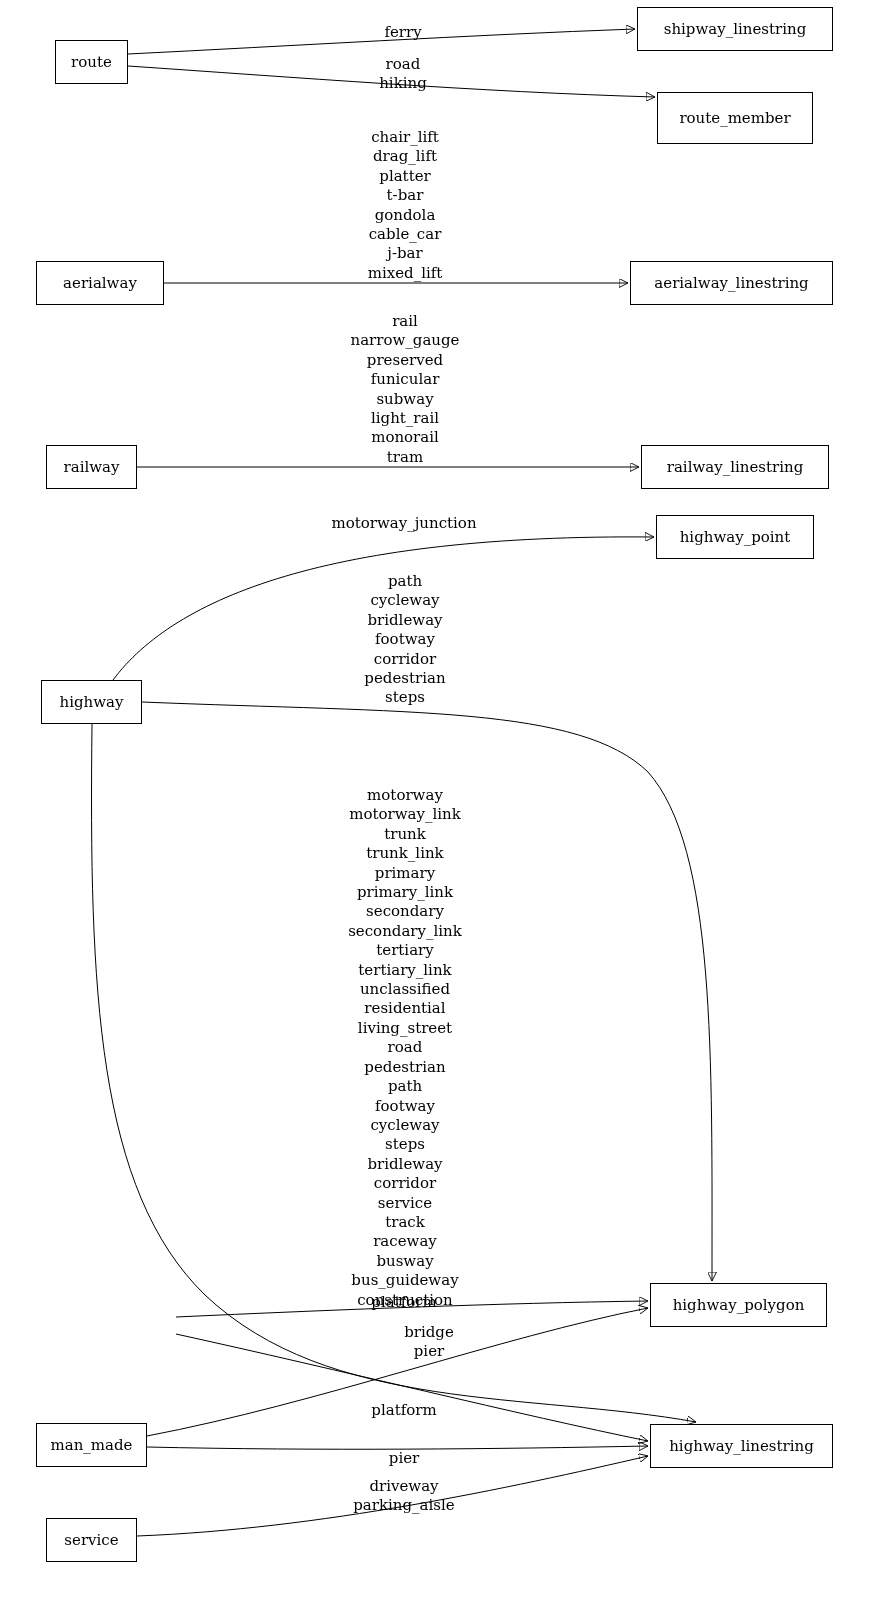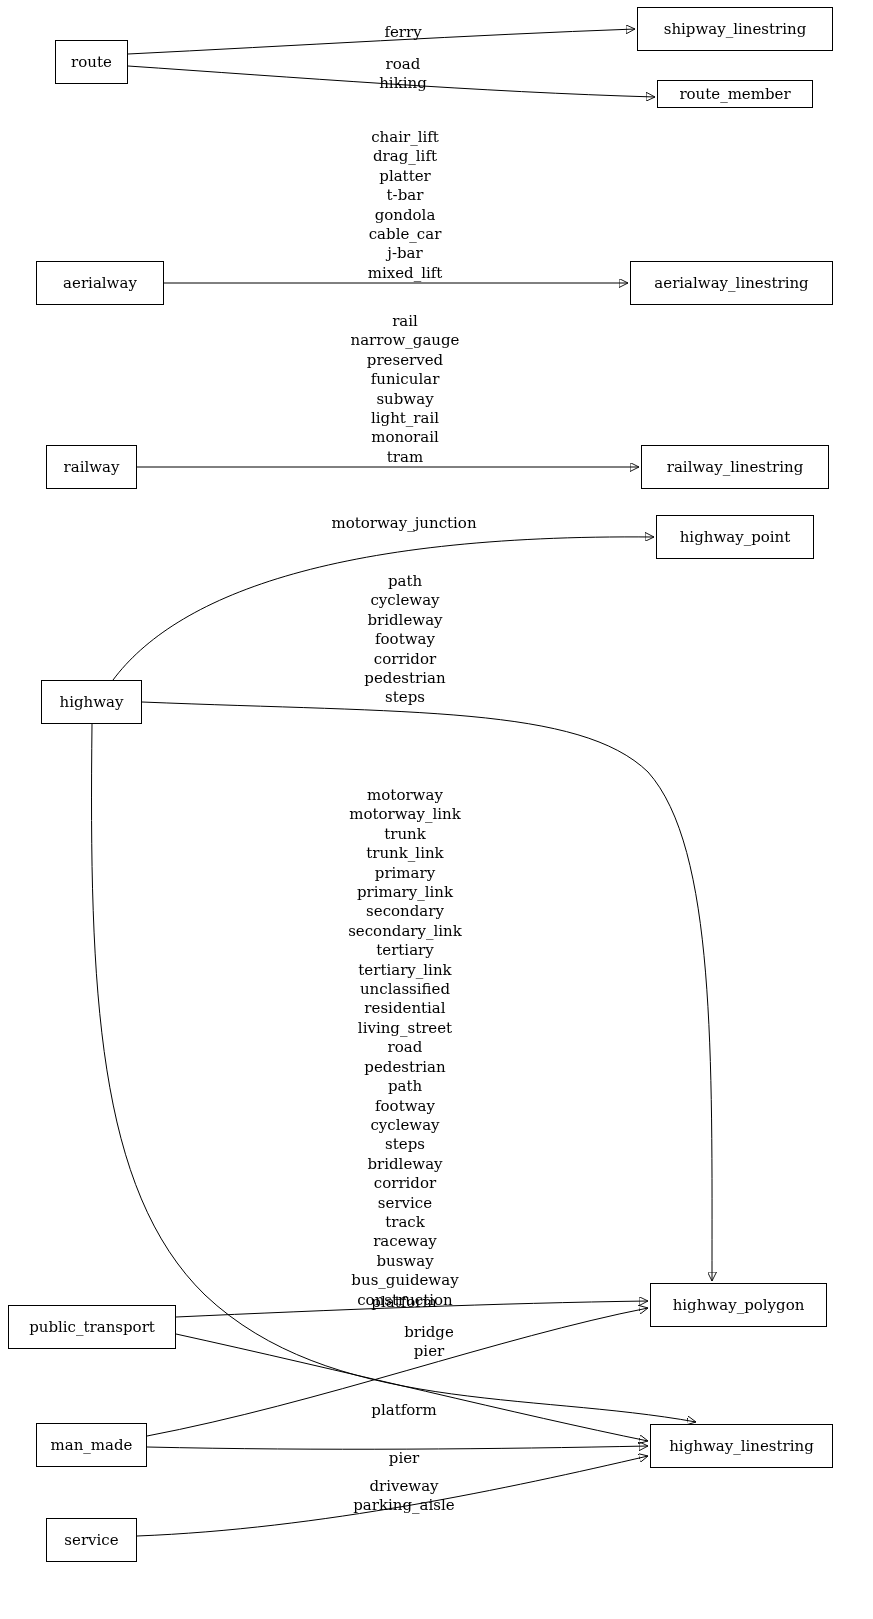--- a/index.html
+++ b/index.html
@@ -126,21 +126,21 @@
   <div class="edge-label" style="left:404px; top:1449px;">pier</div>
   <div class="edge-label" style="left:404px; top:1477px;">driveway
 parking_aisle</div>
 
   <div class="node" style="left:55px; top:40px; width:73px; height:44px;">
     <span>route</span>
   </div>
   <div class="node" style="left:637px; top:7px; width:196px; height:44px;">
     <span>shipway_linestring</span>
   </div>
-  <div class="node" style="left:657px; top:80px; width:156px; height:28px;">
+  <div class="node" style="left:657px; top:92px; width:156px; height:52px;">
     <span>route_member</span>
   </div>
   <div class="node" style="left:36px; top:261px; width:128px; height:44px;">
     <span>aerialway</span>
   </div>
   <div class="node" style="left:630px; top:261px; width:203px; height:44px;">
     <span>aerialway_linestring</span>
   </div>
   <div class="node" style="left:46px; top:445px; width:91px; height:44px;">
     <span>railway</span>
@@ -153,23 +153,20 @@
   </div>
   <div class="node" style="left:656px; top:515px; width:158px; height:44px;">
     <span>highway_point</span>
   </div>
   <div class="node" style="left:650px; top:1283px; width:177px; height:44px;">
     <span>highway_polygon</span>
   </div>
   <div class="node" style="left:650px; top:1424px; width:183px; height:44px;">
     <span>highway_linestring</span>
   </div>
-  <div class="node" style="left:8px; top:1305px; width:168px; height:44px;">
-    <span>public_transport</span>
-  </div>
   <div class="node" style="left:36px; top:1423px; width:111px; height:44px;">
     <span>man_made</span>
   </div>
   <div class="node" style="left:46px; top:1518px; width:91px; height:44px;">
     <span>service</span>
   </div>
 
 </div>
 
 </body></html>

